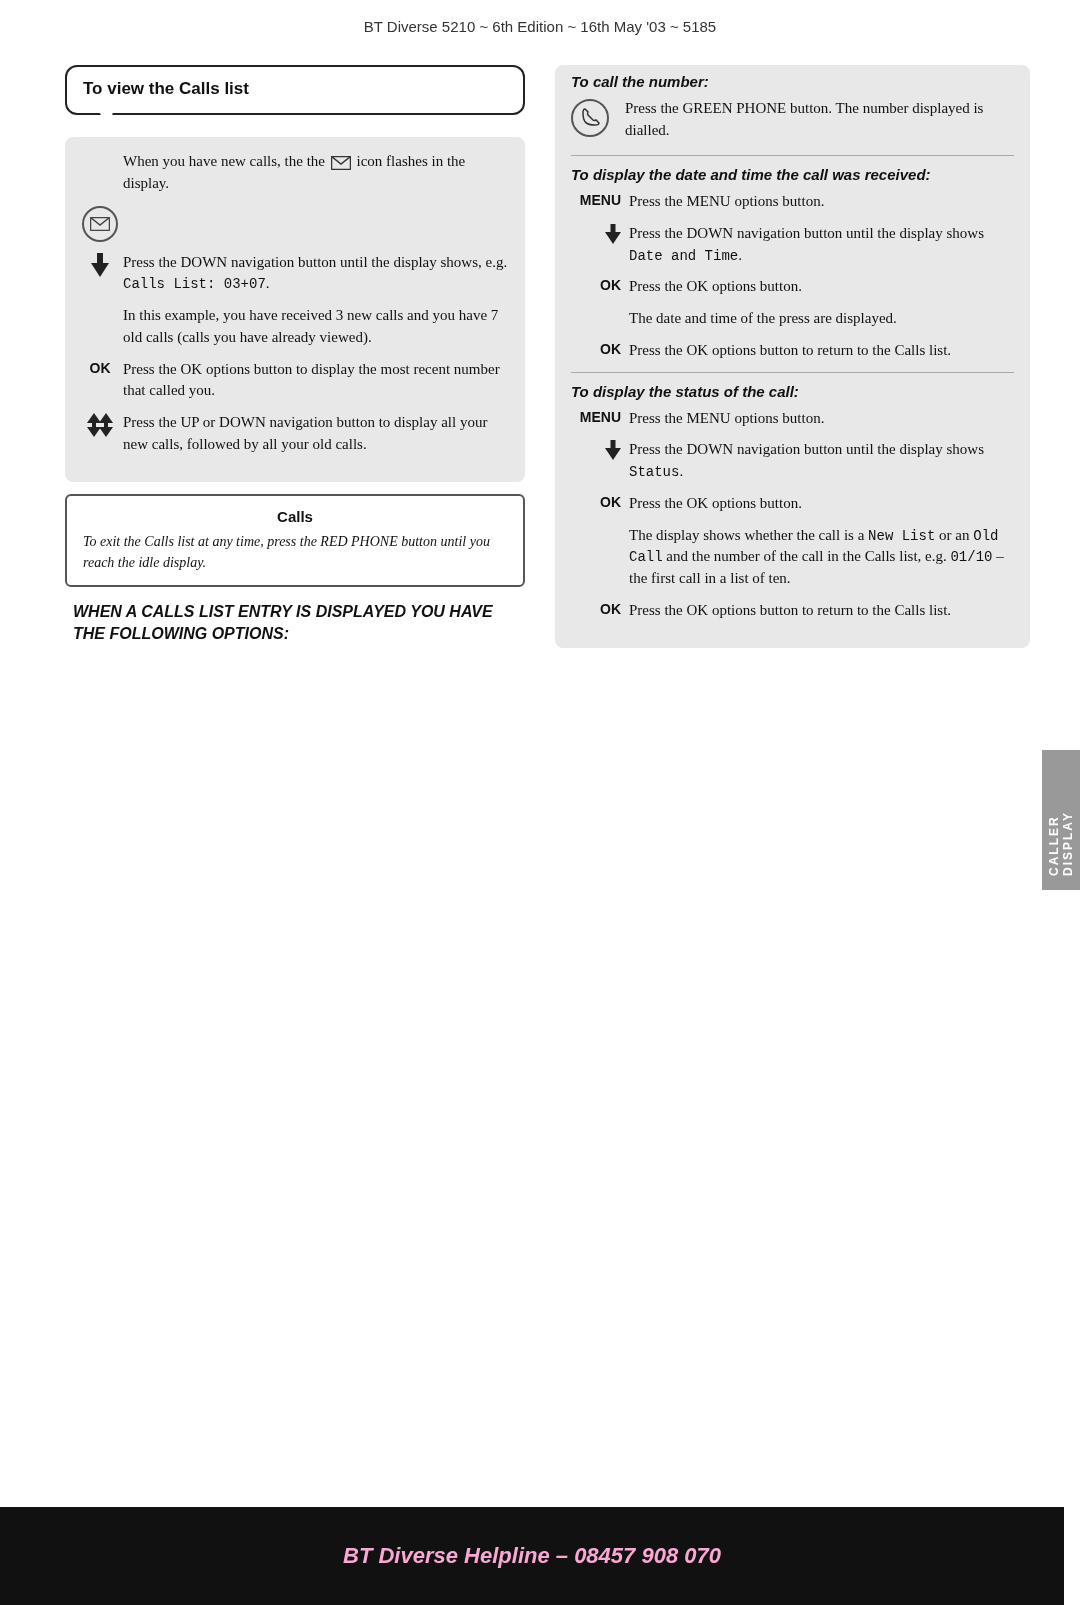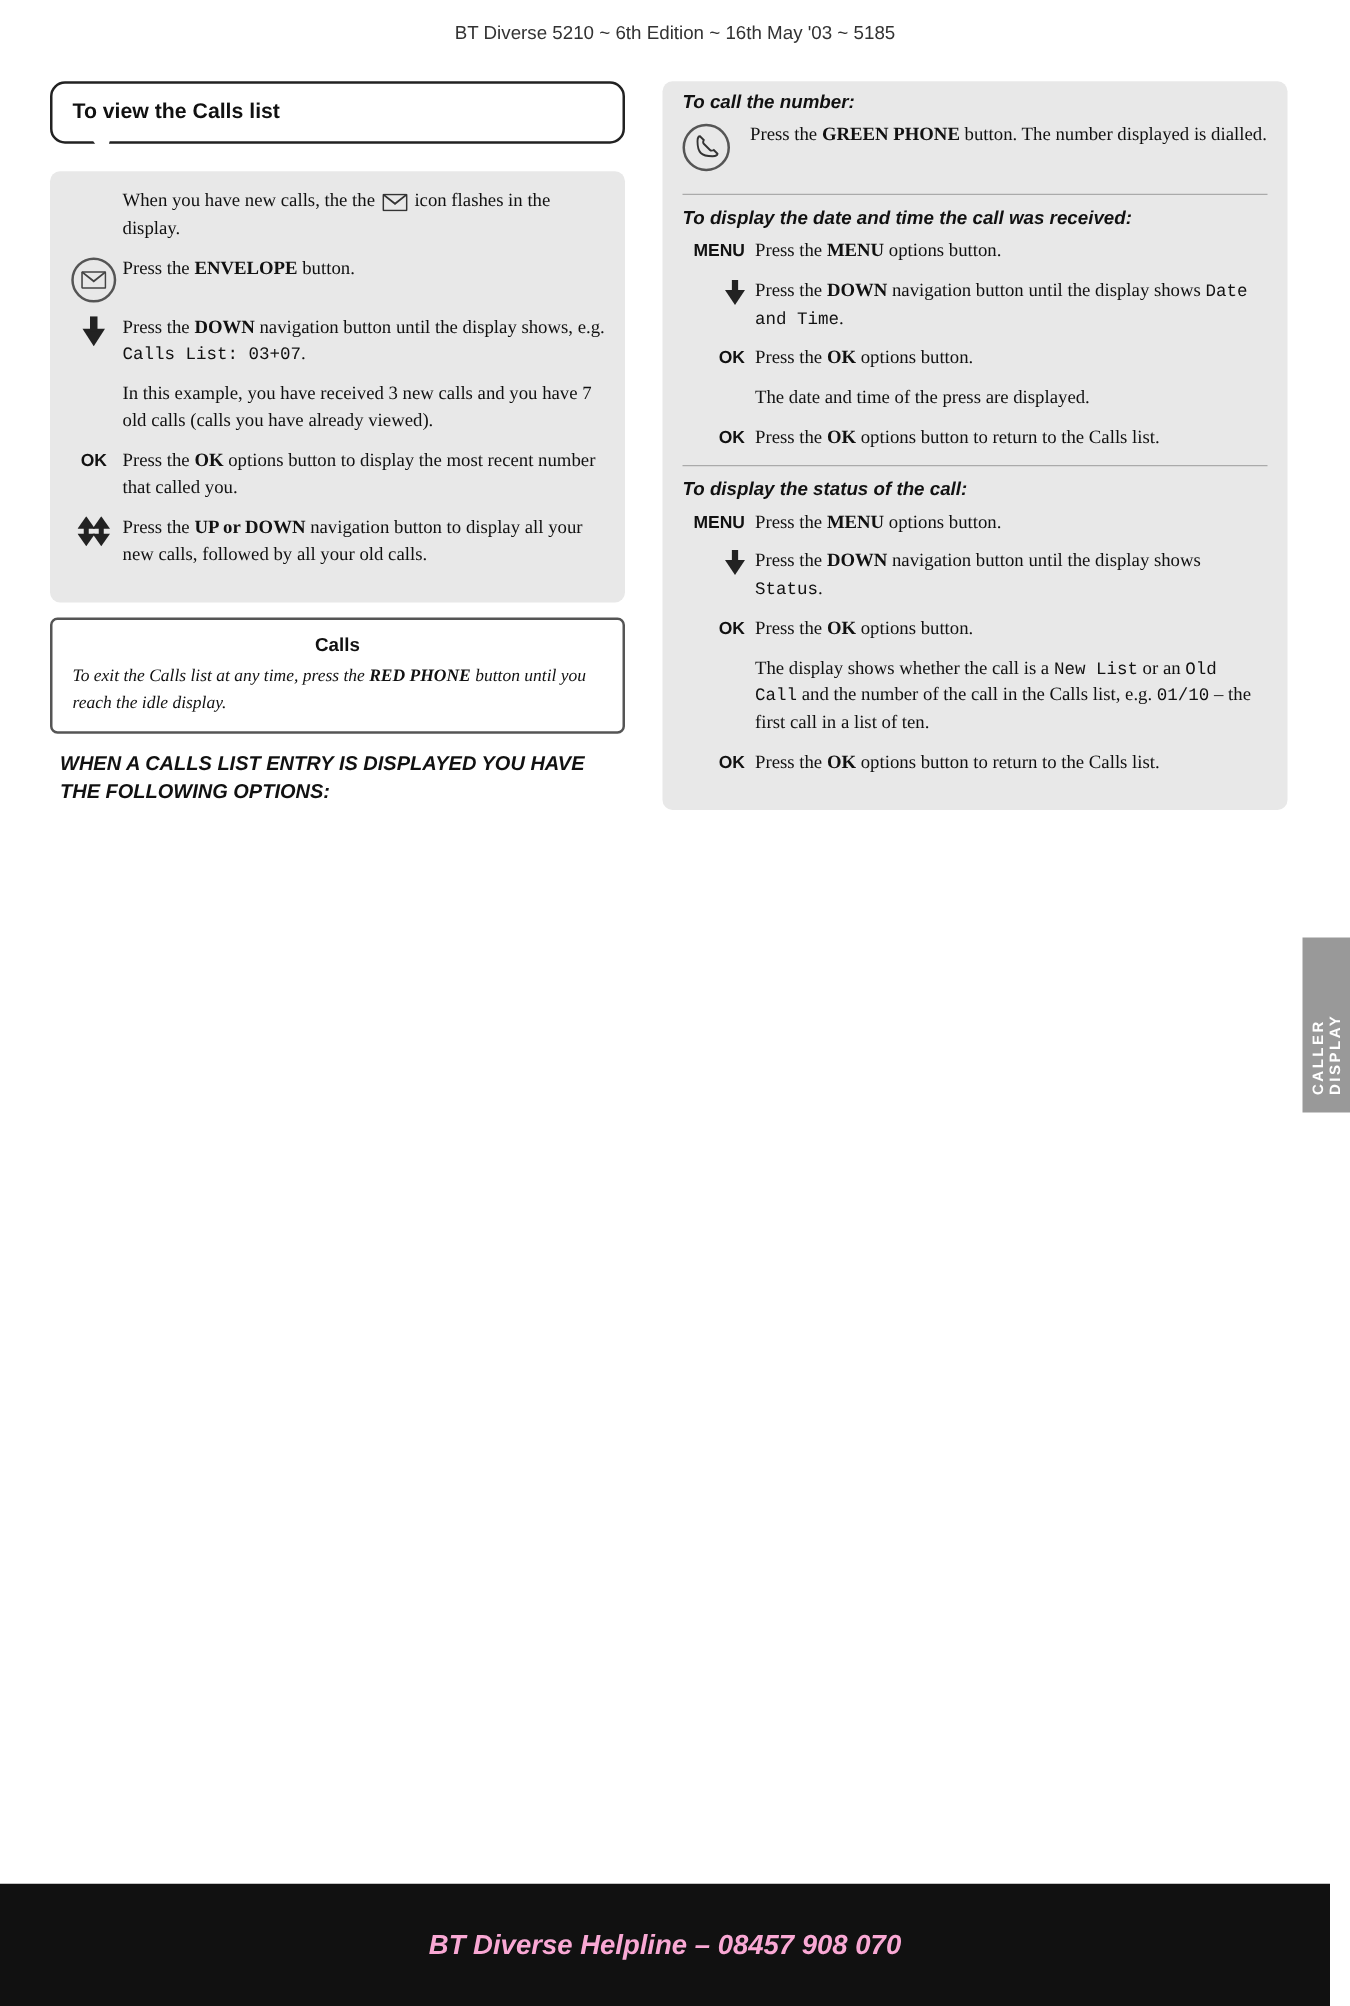--- a/index.html
+++ b/index.html
@@ -66,20 +66,21 @@
       display: flex;
       align-items: center;
       justify-content: center;
     }
 
     .main-content {
       display: flex;
       gap: 0;
       padding: 10px 50px 10px 40px;
       margin-top: 10px;
+      margin-left: 25px;
     }
 
     
     .left-col {
       width: 480px;
       padding-right: 20px;
     }
 
     .section-box {
       border: 2.5px solid #222;
@@ -146,21 +147,21 @@
       font-size: 14px;
       padding-top: 1px;
     }
 
     .instruction-text {
       flex: 1;
       font-size: 15px;
       line-height: 1.45;
     }
 
-    .bold { font-weight: bold; }
+    .bold { font-weight: normal; }
     .code-font { font-family: 'Courier New', Courier, monospace; font-size: 14px; }
 
     .note-box {
       border: 2px solid #555;
       border-radius: 6px;
       padding: 12px 16px;
       margin-bottom: 14px;
       background: #fff;
     }
 
@@ -306,23 +307,20 @@
 
       <div class="instruction-row">
         <div class="instruction-icon">
           <div class="circle-envelope">
             <svg width="20" height="14" viewBox="0 0 20 14">
               <rect x="0.5" y="0.5" width="19" height="13" fill="none" stroke="#444" stroke-width="1.5" rx="1"></rect>
               <polyline points="0.5,0.5 10,8 19.5,0.5" fill="none" stroke="#444" stroke-width="1.5"></polyline>
             </svg>
           </div>
         </div>
-        <div class="instruction-text">
-          Press the <span class="bold">ENVELOPE</span> button.
-        </div>
       </div>
 
       <div class="instruction-row">
         <div class="instruction-icon">
           <svg width="22" height="24" viewBox="0 0 22 24">
             <polygon points="11,24 2,10 20,10" fill="#222"></polygon>
             <rect x="8" y="0" width="6" height="12" fill="#222"></rect>
           </svg>
         </div>
         <div class="instruction-text">

